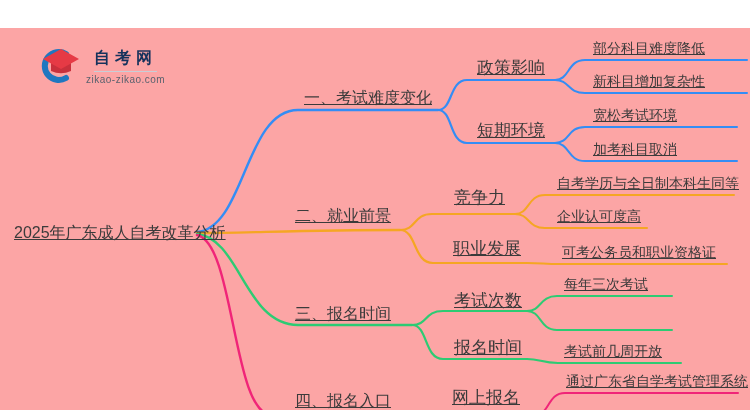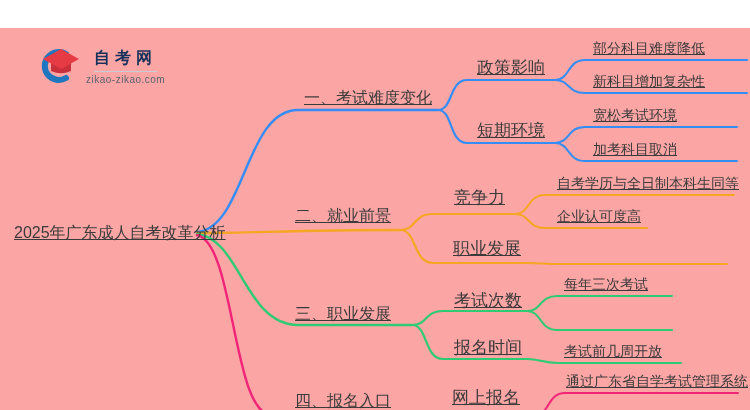--- a/index.html
+++ b/index.html
@@ -119,22 +119,23 @@
   <div class="lbl lbl-leaf" style="left:593px; top:45px;">新科目增加复杂性</div>
   <div class="lbl lbl-sub" style="left:477px; top:94px;">短期环境</div>
   <div class="lbl lbl-leaf" style="left:593px; top:79px;text-align:center;">宽松考试环境</div>
   <div class="lbl lbl-main" style="left:295px; top:178px;">二、就业前景</div>
 
   <div class="lbl lbl-leaf" style="left:593px; top:113px;">加考科目取消</div>
   <div class="lbl lbl-sub" style="left:454px; top:161px;">竞争力</div>
   <div class="lbl lbl-leaf" style="left:557px; top:147px;">自考学历与全日制本科生同等</div>
   <div class="lbl lbl-leaf" style="left:557px; top:180px;">企业认可度高</div>
   <div class="lbl lbl-sub" style="left:453px; top:212px;">职业发展</div>
+  <div class="lbl lbl-leaf" style="left:562px; top:216px;">可考公务员和职业资格证</div>
 
-  <div class="lbl lbl-main" style="left:295px; top:276px;">三、职业发展</div>
+  <div class="lbl lbl-main" style="left:295px; top:276px;">三、报名时间</div>
   <div class="lbl lbl-sub" style="left:454px; top:264px;">考试次数</div>
   <div class="lbl lbl-leaf" style="left:564px; top:248px;">每年三次考试</div>
   <div class="lbl lbl-sub" style="left:454px; top:311px;">报名时间</div>
   <div class="lbl lbl-leaf" style="left:564px; top:315px;">考试前几周开放</div>
 
   <div class="lbl lbl-main" style="left:295px; top:363px;">四、报名入口</div>
   <div class="lbl lbl-sub" style="left:452px; top:361px;">网上报名</div>
   <div class="lbl lbl-leaf" style="left:566px; top:385px;">简化报名流程</div>
   <div class="lbl lbl-leaf" style="left:566px; top:345px;">通过广东省自学考试管理系统</div>
 

